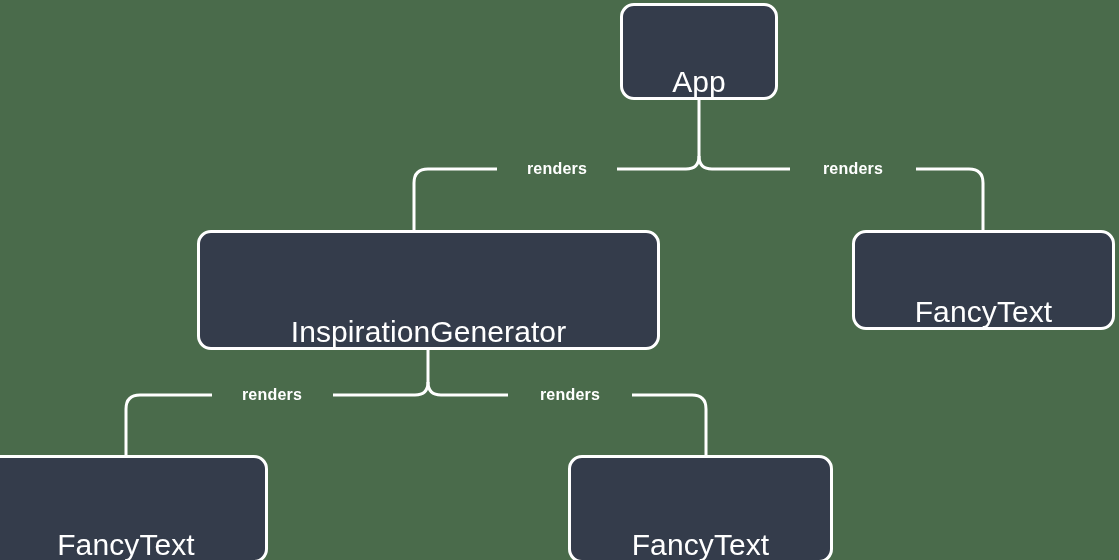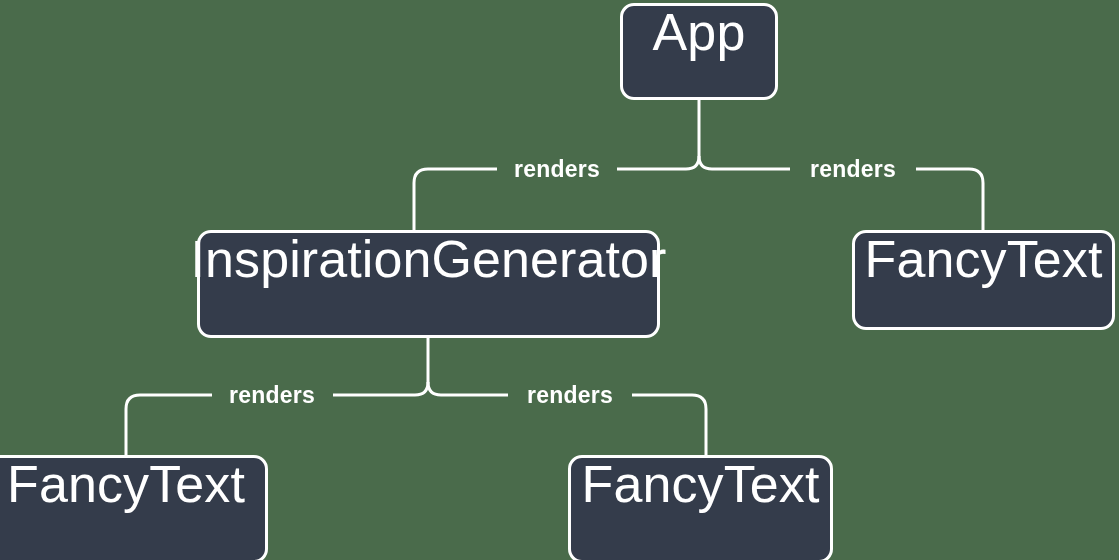--- a/index.html
+++ b/index.html
@@ -31,35 +31,35 @@
     pointer-events: none;
   }
   .node {
     position: absolute;
     box-sizing: border-box;
     background: #343c4b;
     border: 3px solid #ffffff;
     border-radius: 14px;
     color: #ffffff;
     display: flex;
-    align-items: flex-start;
+    align-items: flex-end;
     justify-content: center;
-    font-size: 52px;
+    font-size: 30px;
     font-weight: 400;
     letter-spacing: 0.1px;
     white-space: nowrap;
   }
   .node-label {
     display: block;
     line-height: 1;
   }
   .edge-label {
     position: absolute;
     color: #ffffff;
-    font-size: 23px;
+    font-size: 16px;
     font-weight: 700;
     line-height: 1;
     white-space: nowrap;
     letter-spacing: 0.2px;
     transform: translate(-50%, -50%);
   }
 </style>
 </head>
 <body>
 
@@ -79,21 +79,21 @@
       <path d="M 428 382 q 0 13 -13 13 L 333 395 M 212 395 L 140 395 q -14 0 -14 14 L 126 455"></path>
 
       <path d="M 428 382 q 0 13 13 13 L 508 395 M 632 395 L 692 395 q 14 0 14 14 L 706 455"></path>
     </g>
   </svg>
 
   <div class="node" style="left:620px; top:3px; width:158px; height:97px;">
     <span class="node-label">App</span>
   </div>
 
-  <div class="node" style="left:197px; top:230px; width:463px; height:108px;">
+  <div class="node" style="left:197px; top:230px; width:463px; height:120px;">
     <span class="node-label">InspirationGenerator</span>
   </div>
 
   <div class="node" style="left:852px; top:230px; width:263px; height:100px;">
     <span class="node-label">FancyText</span>
   </div>
 
   <div class="node" style="left:-16px; top:455px; width:284px; height:108px;">
     <span class="node-label">FancyText</span>
   </div>

